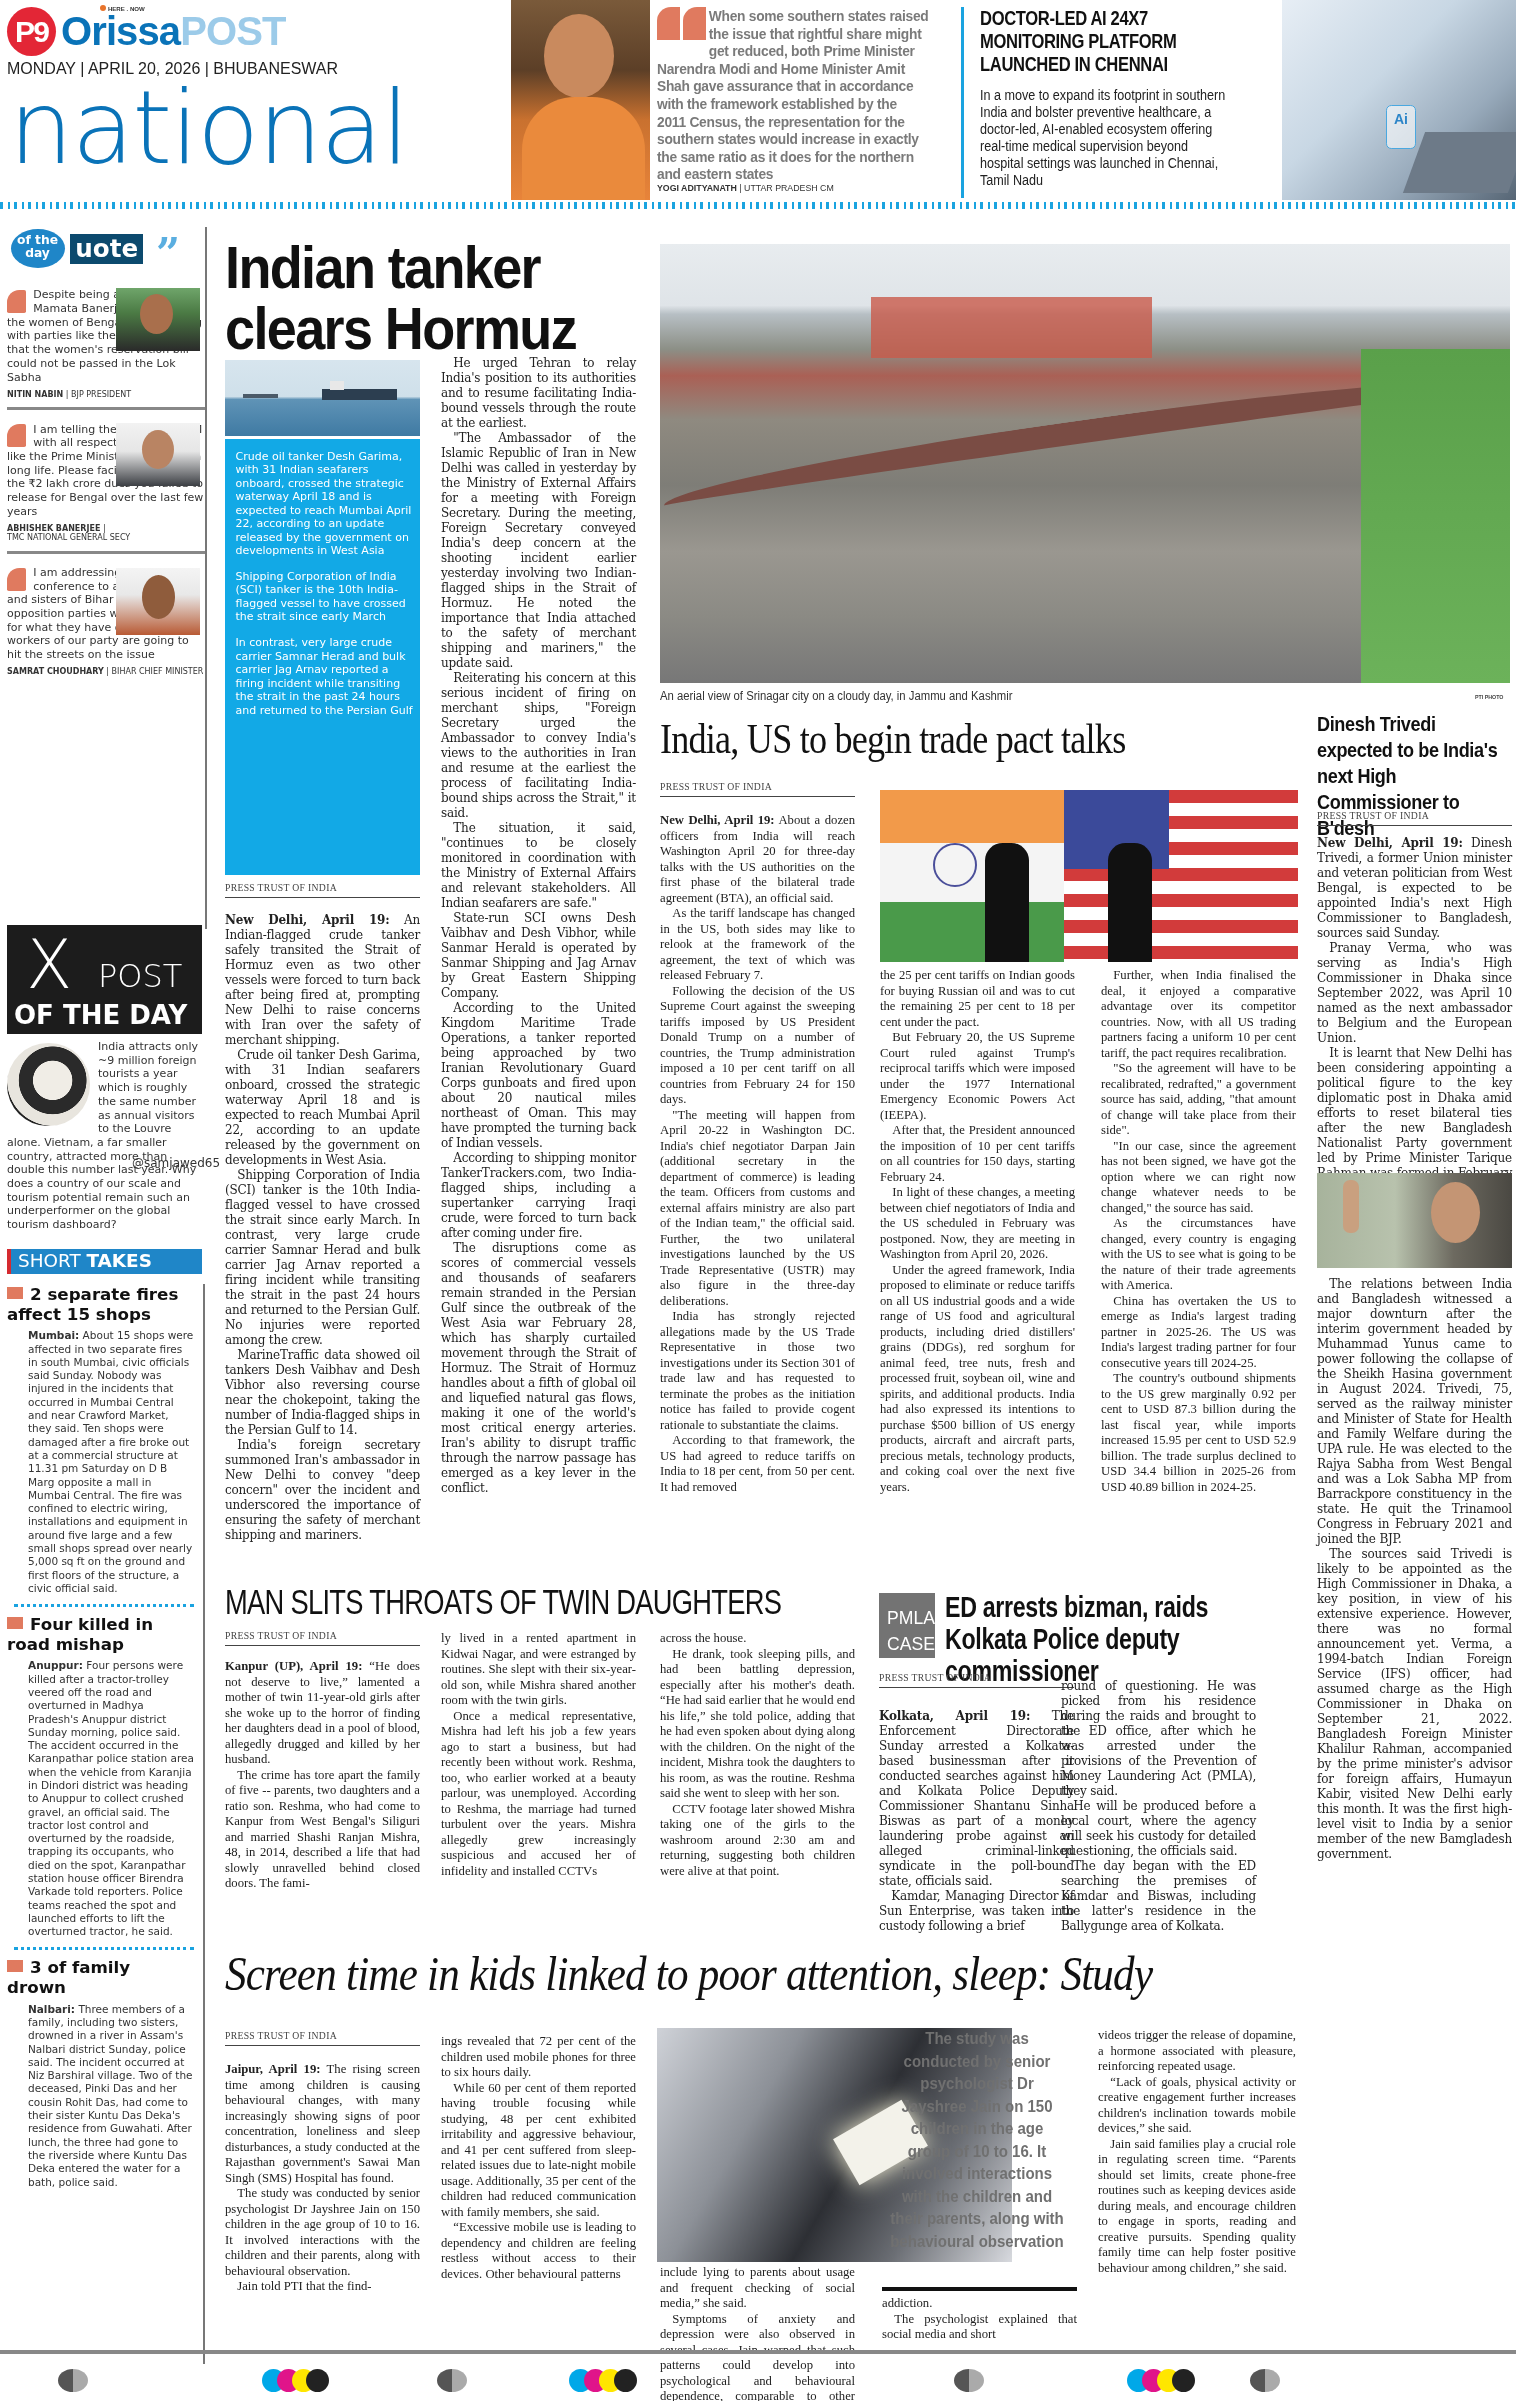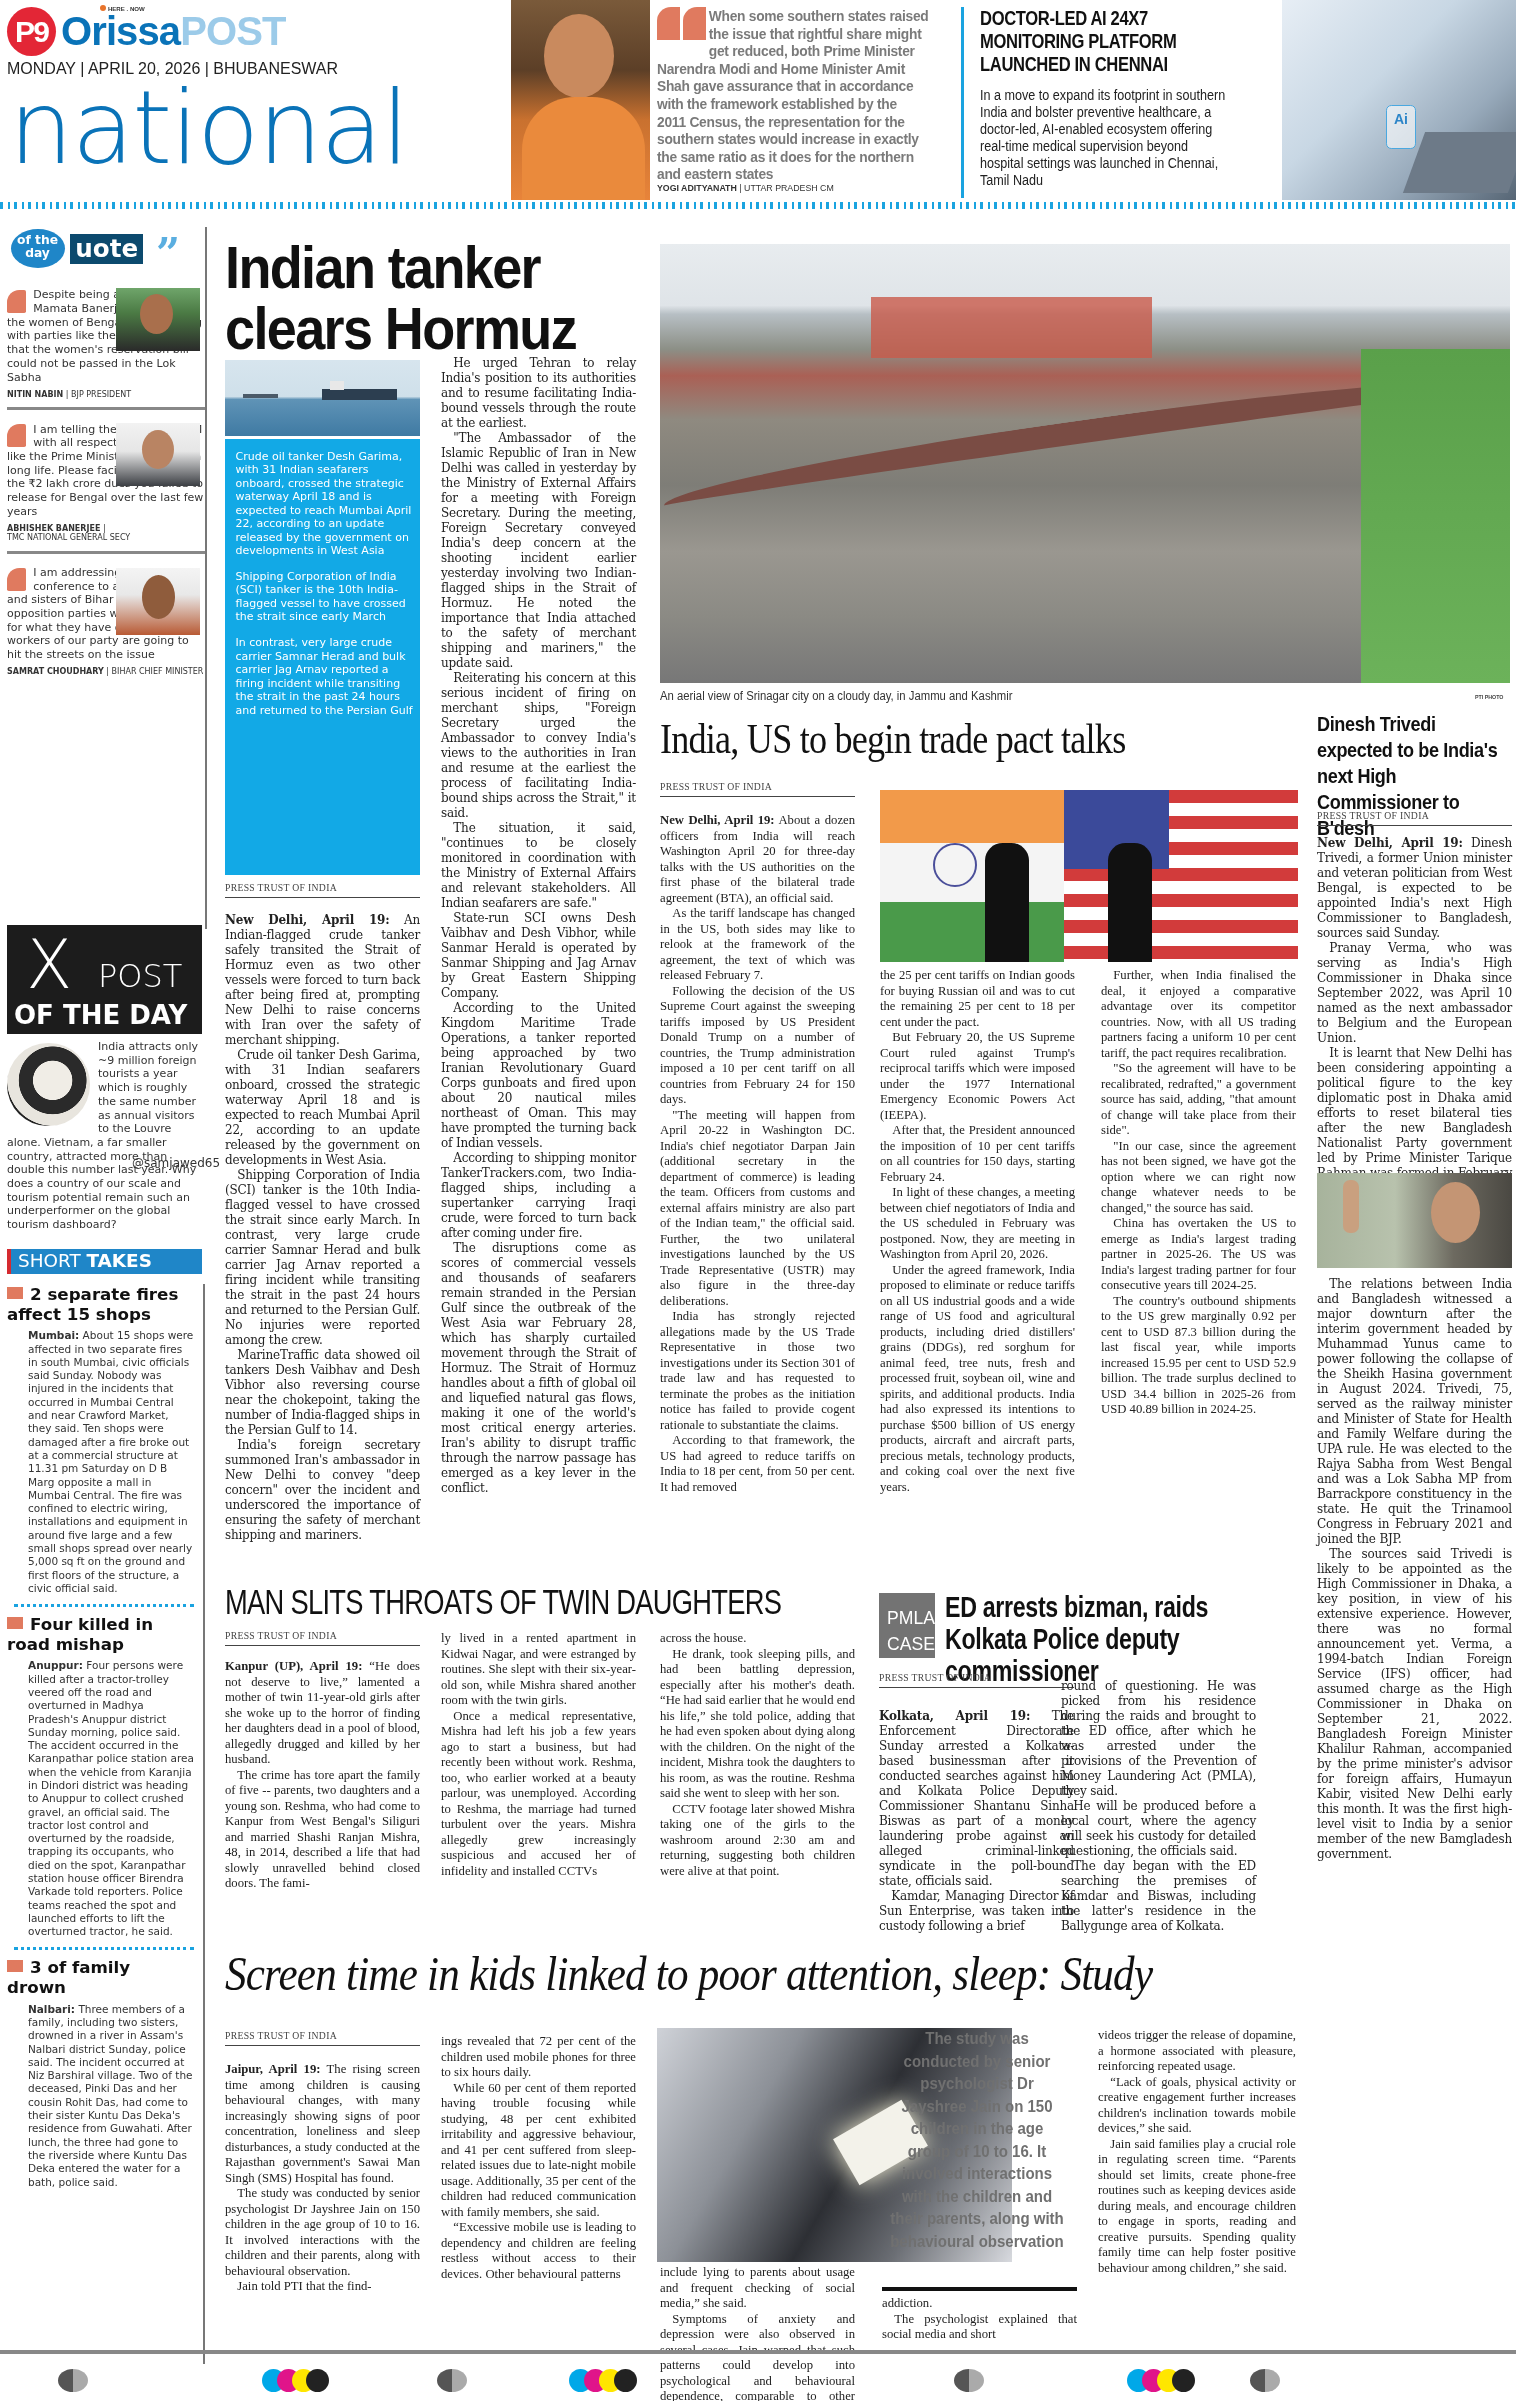--- a/index.html
+++ b/index.html
@@ -198,20 +198,21 @@
   <p class="first">the 25 per cent tariffs on Indian goods for buying Russian oil and was to cut the remaining 25 per cent to 18 per cent under the pact.</p>
   <p>But February 20, the US Supreme Court ruled against Trump's reciprocal tariffs which were imposed under the 1977 International Emergency Economic Powers Act (IEEPA).</p>
   <p>After that, the President announced the imposition of 10 per cent tariffs on all countries for 150 days, starting February 24.</p>
   <p>In light of these changes, a meeting between chief negotiators of India and the US scheduled in February was postponed. Now, they are meeting in Washington from April 20, 2026.</p>
   <p>Under the agreed framework, India proposed to eliminate or reduce tariffs on all US industrial goods and a wide range of US food and agricultural products, including dried distillers' grains (DDGs), red sorghum for animal feed, tree nuts, fresh and processed fruit, soybean oil, wine and spirits, and additional products. India had also expressed its intentions to purchase $500 billion of US energy products, aircraft and aircraft parts, precious metals, technology products, and coking coal over the next five years.</p>
 </div>
 <div class="abs body-text" data-name="trade-col3" style="left:1101px;top:968px;width:195px">
   <p>Further, when India finalised the deal, it enjoyed a comparative advantage over its competitor countries. Now, with all US trading partners facing a uniform 10 per cent tariff, the pact requires recalibration.</p>
   <p>"So the agreement will have to be recalibrated, redrafted," a government source has said, adding, "that amount of change will take place from their side".</p>
   <p>"In our case, since the agreement has not been signed, we have got the option where we can right now change whatever needs to be changed," the source has said.</p>
+  <p>As the circumstances have changed, every country is engaging with the US to see what is going to be the nature of their trade agreements with America.</p>
   <p>China has overtaken the US to emerge as India's largest trading partner in 2025-26. The US was India's largest trading partner for four consecutive years till 2024-25.</p>
   <p>The country's outbound shipments to the US grew marginally 0.92 per cent to USD 87.3 billion during the last fiscal year, while imports increased 15.95 per cent to USD 52.9 billion. The trade surplus declined to USD 34.4 billion in 2025-26 from USD 40.89 billion in 2024-25.</p>
 </div>
 
 <div class="abs" data-name="trivedi-headline" style="left:1317px;top:711px;width:228px;font:bold 21px/26px 'Liberation Sans',sans-serif;color:#111;letter-spacing:-0.4px;transform:scaleX(0.86);transform-origin:left">Dinesh Trivedi expected to be India's next High Commissioner to B'desh</div>
 <div class="abs pti" data-name="trivedi-byline" style="left:1317px;top:810px;width:195px">PRESS TRUST OF INDIA</div>
 <div class="abs dj" data-name="trivedi-col-top" style="left:1317px;top:836px;width:195px">
   <p class="first"><span class="dateline">New Delhi, April 19:</span> <span>Dinesh Trivedi, a former Union minister and veteran politician from West Bengal, is expected to be appointed India's next High Commissioner to Bangladesh, sources said Sunday.</span></p>
   <p>Pranay Verma, who was serving as India's High Commissioner in Dhaka since September 2022, was April 10 named as the next ambassador to Belgium and the European Union.</p>
   <p>It is learnt that New Delhi has been considering appointing a political figure to the key diplomatic post in Dhaka amid efforts to reset bilateral ties after the new Bangladesh Nationalist Party government led by Prime Minister Tarique Rahman was formed in February following elections.</p>
@@ -222,21 +223,21 @@
 </div>
 <div class="abs dj" data-name="trivedi-col-bottom" style="left:1317px;top:1277px;width:195px">
   <p>The relations between India and Bangladesh witnessed a major downturn after the interim government headed by Muhammad Yunus came to power following the collapse of the Sheikh Hasina government in August 2024. Trivedi, 75, served as the railway minister and Minister of State for Health and Family Welfare during the UPA rule. He was elected to the Rajya Sabha from West Bengal and was a Lok Sabha MP from Barrackpore constituency in the state. He quit the Trinamool Congress in February 2021 and joined the BJP.</p>
   <p>The sources said Trivedi is likely to be appointed as the High Commissioner in Dhaka, a key position, in view of his extensive experience. However, there was no formal announcement yet. Verma, a 1994-batch Indian Foreign Service (IFS) officer, had assumed charge as the High Commissioner in Dhaka on September 21, 2022. Bangladesh Foreign Minister Khalilur Rahman, accompanied by the prime minister's advisor for foreign affairs, Humayun Kabir, visited New Delhi early this month. It was the first high-level visit to India by a senior member of the new Bamgladesh government.</p>
 </div>
 
 <div class="abs" data-name="twins-headline" style="left:225px;top:1582px;font:35px/39px 'Liberation Sans',sans-serif;color:#111;letter-spacing:-0.9px;transform:scaleX(0.78);transform-origin:left;white-space:nowrap">MAN SLITS THROATS OF TWIN DAUGHTERS</div>
 <div class="abs pti" data-name="twins-byline" style="left:225px;top:1630px;width:195px">PRESS TRUST OF INDIA</div>
 <div class="abs body-text" data-name="twins-col1" style="left:225px;top:1659px;width:195px">
   <p class="first"><span class="dateline">Kanpur (UP), April 19:</span> <span>“He does not deserve to live,” lamented a mother of twin 11-year-old girls after she woke up to the horror of finding her daughters dead in a pool of blood, allegedly drugged and killed by her husband.</span></p>
-  <p>The crime has tore apart the family of five -- parents, two daughters and a young son. Reshma, who had come to Kanpur from West Bengal's Siliguri and married Shashi Ranjan Mishra, 48, in 2014, described a life that had slowly unravelled behind closed doors. The fami-</p>
+  <p>The crime has tore apart the family of five -- parents, two daughters and a ratio son. Reshma, who had come to Kanpur from West Bengal's Siliguri and married Shashi Ranjan Mishra, 48, in 2014, described a life that had slowly unravelled behind closed doors. The fami-</p>
 </div>
 <div class="abs body-text" data-name="twins-col2" style="left:441px;top:1631px;width:195px">
   <p class="first">ly lived in a rented apartment in Kidwai Nagar, and were estranged by routines. She slept with their six-year-old son, while Mishra shared another room with the twin girls.</p>
   <p>Once a medical representative, Mishra had left his job a few years ago to start a business, but had recently been without work. Reshma, too, who earlier worked at a beauty parlour, was unemployed. According to Reshma, the marriage had turned turbulent over the years. Mishra allegedly grew increasingly suspicious and accused her of infidelity and installed CCTVs</p>
 </div>
 <div class="abs body-text" data-name="twins-col3" style="left:660px;top:1631px;width:195px">
   <p class="first">across the house.</p>
   <p>He drank, took sleeping pills, and had been battling depression, especially after his mother's death. “He had said earlier that he would end his life,” she told police, adding that he had even spoken about dying along with the children. On the night of the incident, Mishra took the daughters to his room, as was the routine. Reshma said she went to sleep with her son.</p>
   <p>CCTV footage later showed Mishra taking one of the girls to the washroom around 2:30 am and returning, suggesting both children were alive at that point.</p>
 </div>

